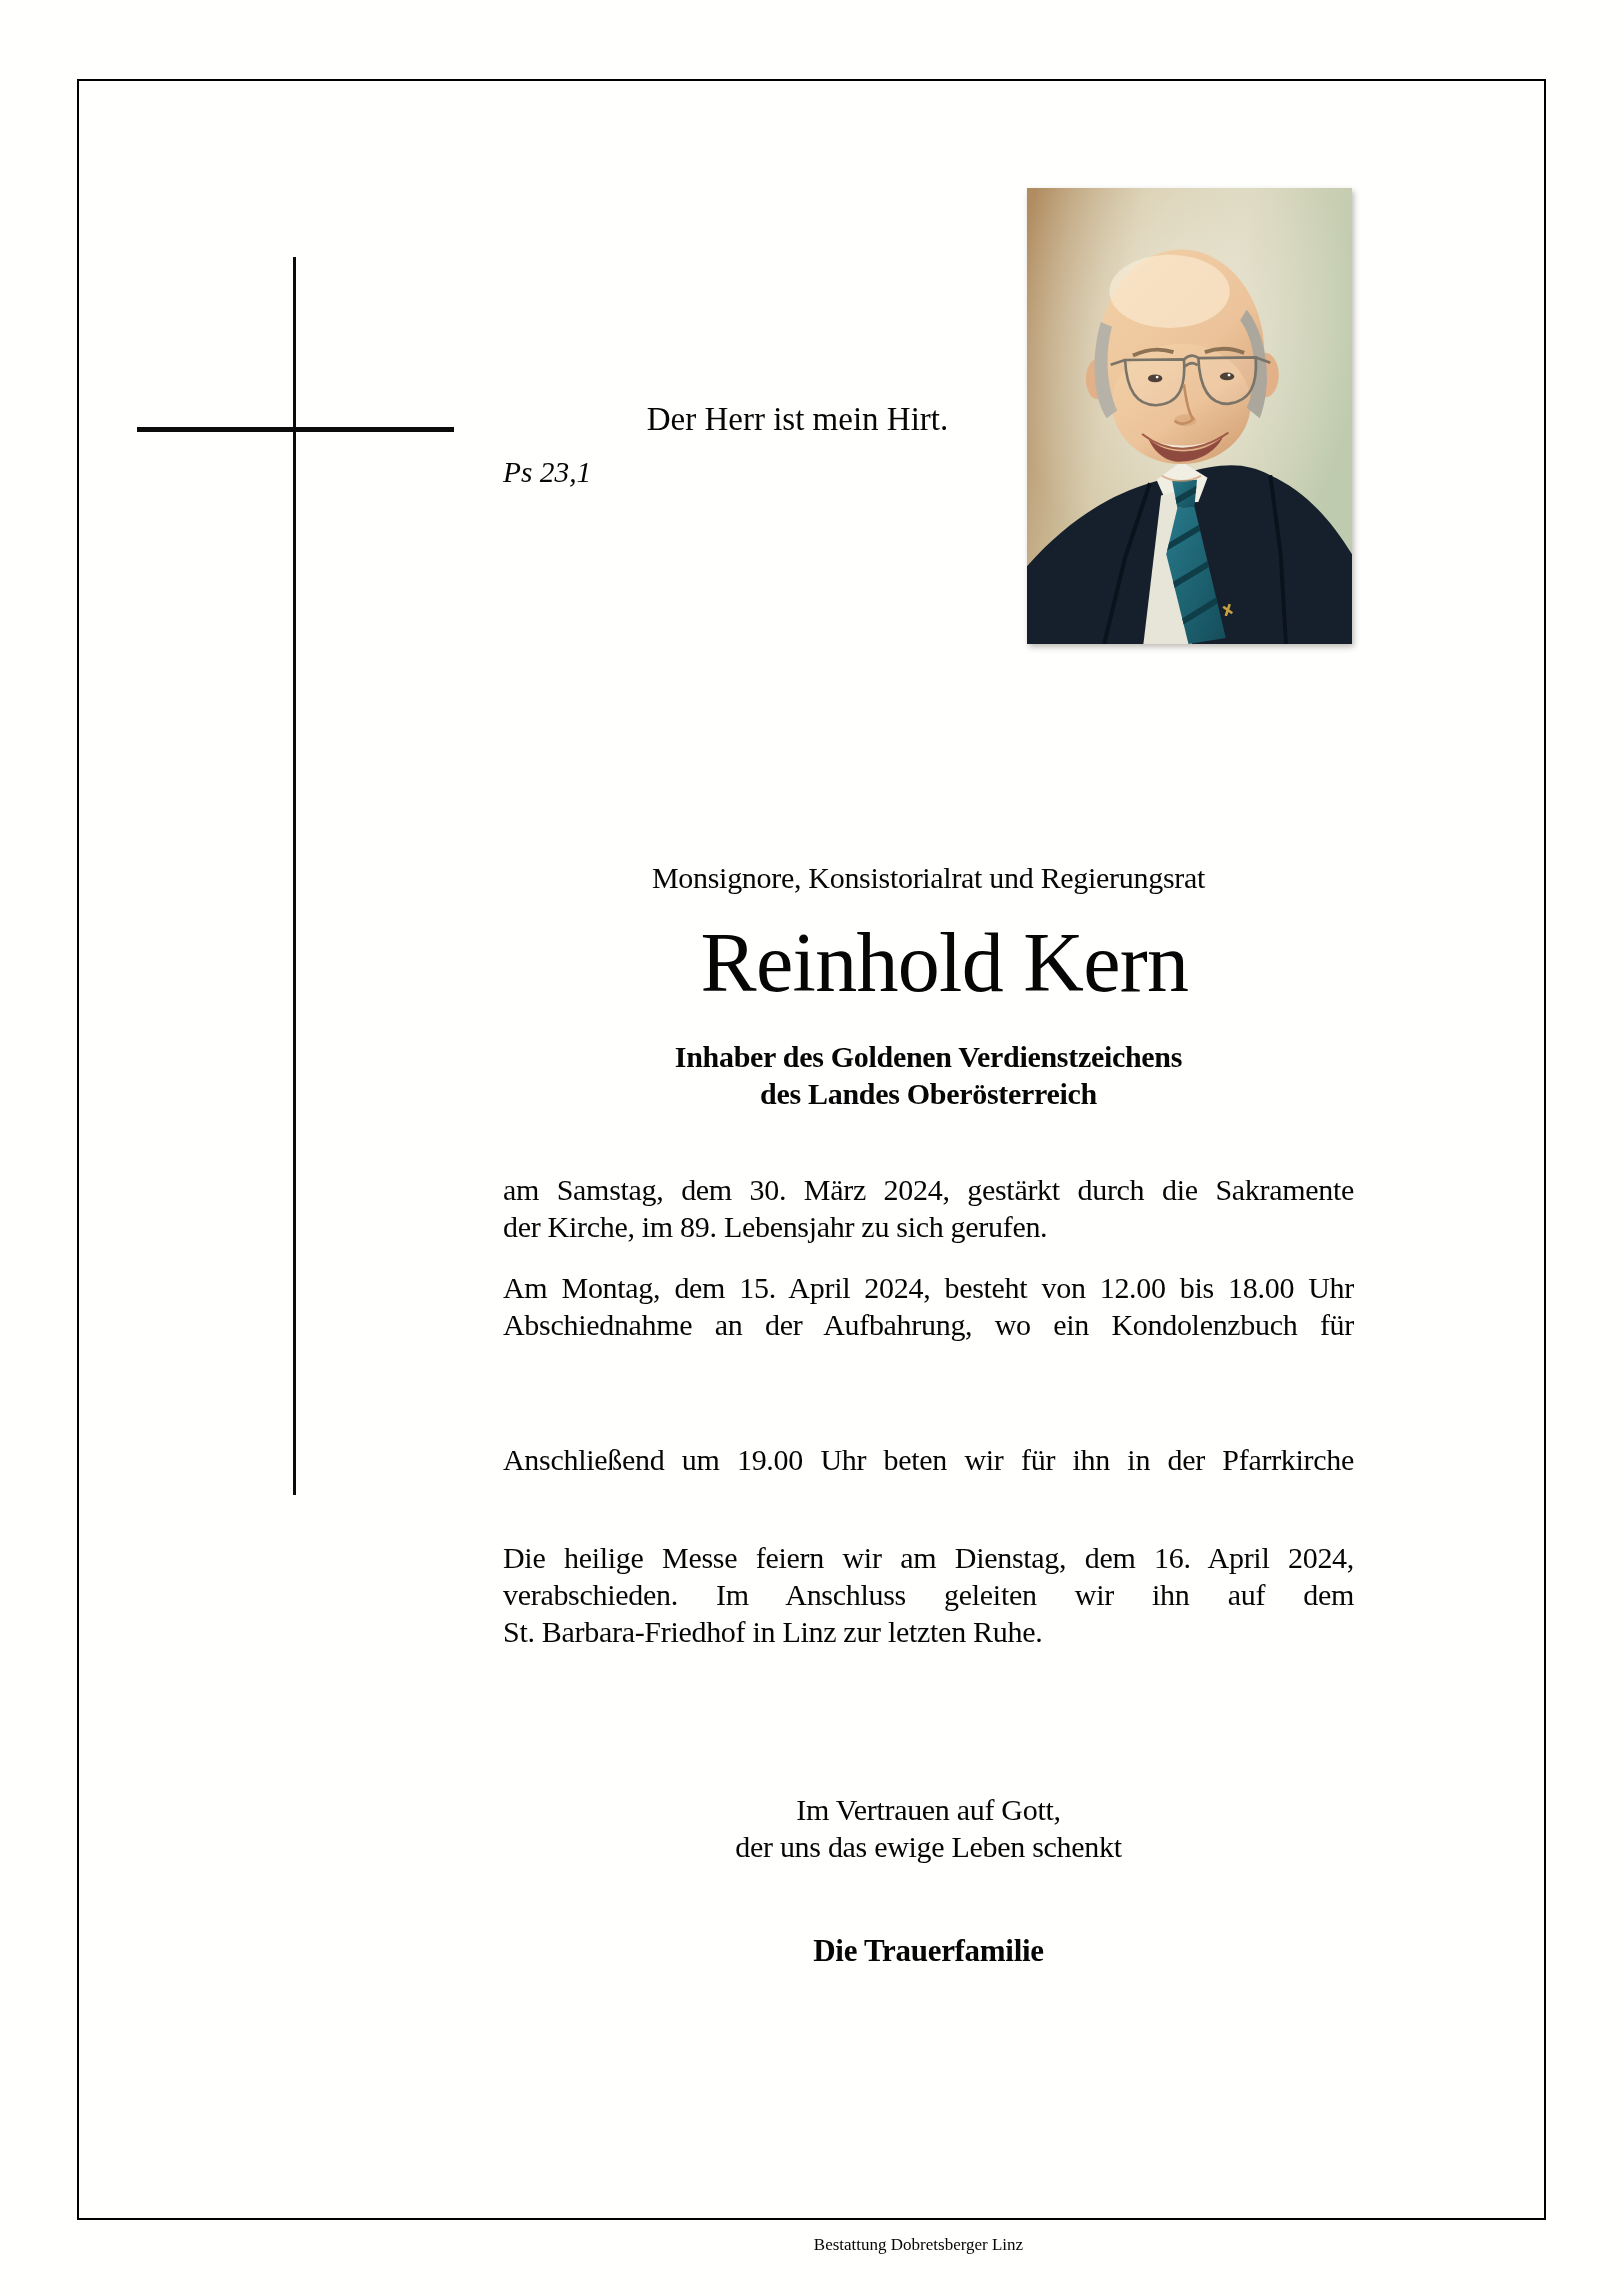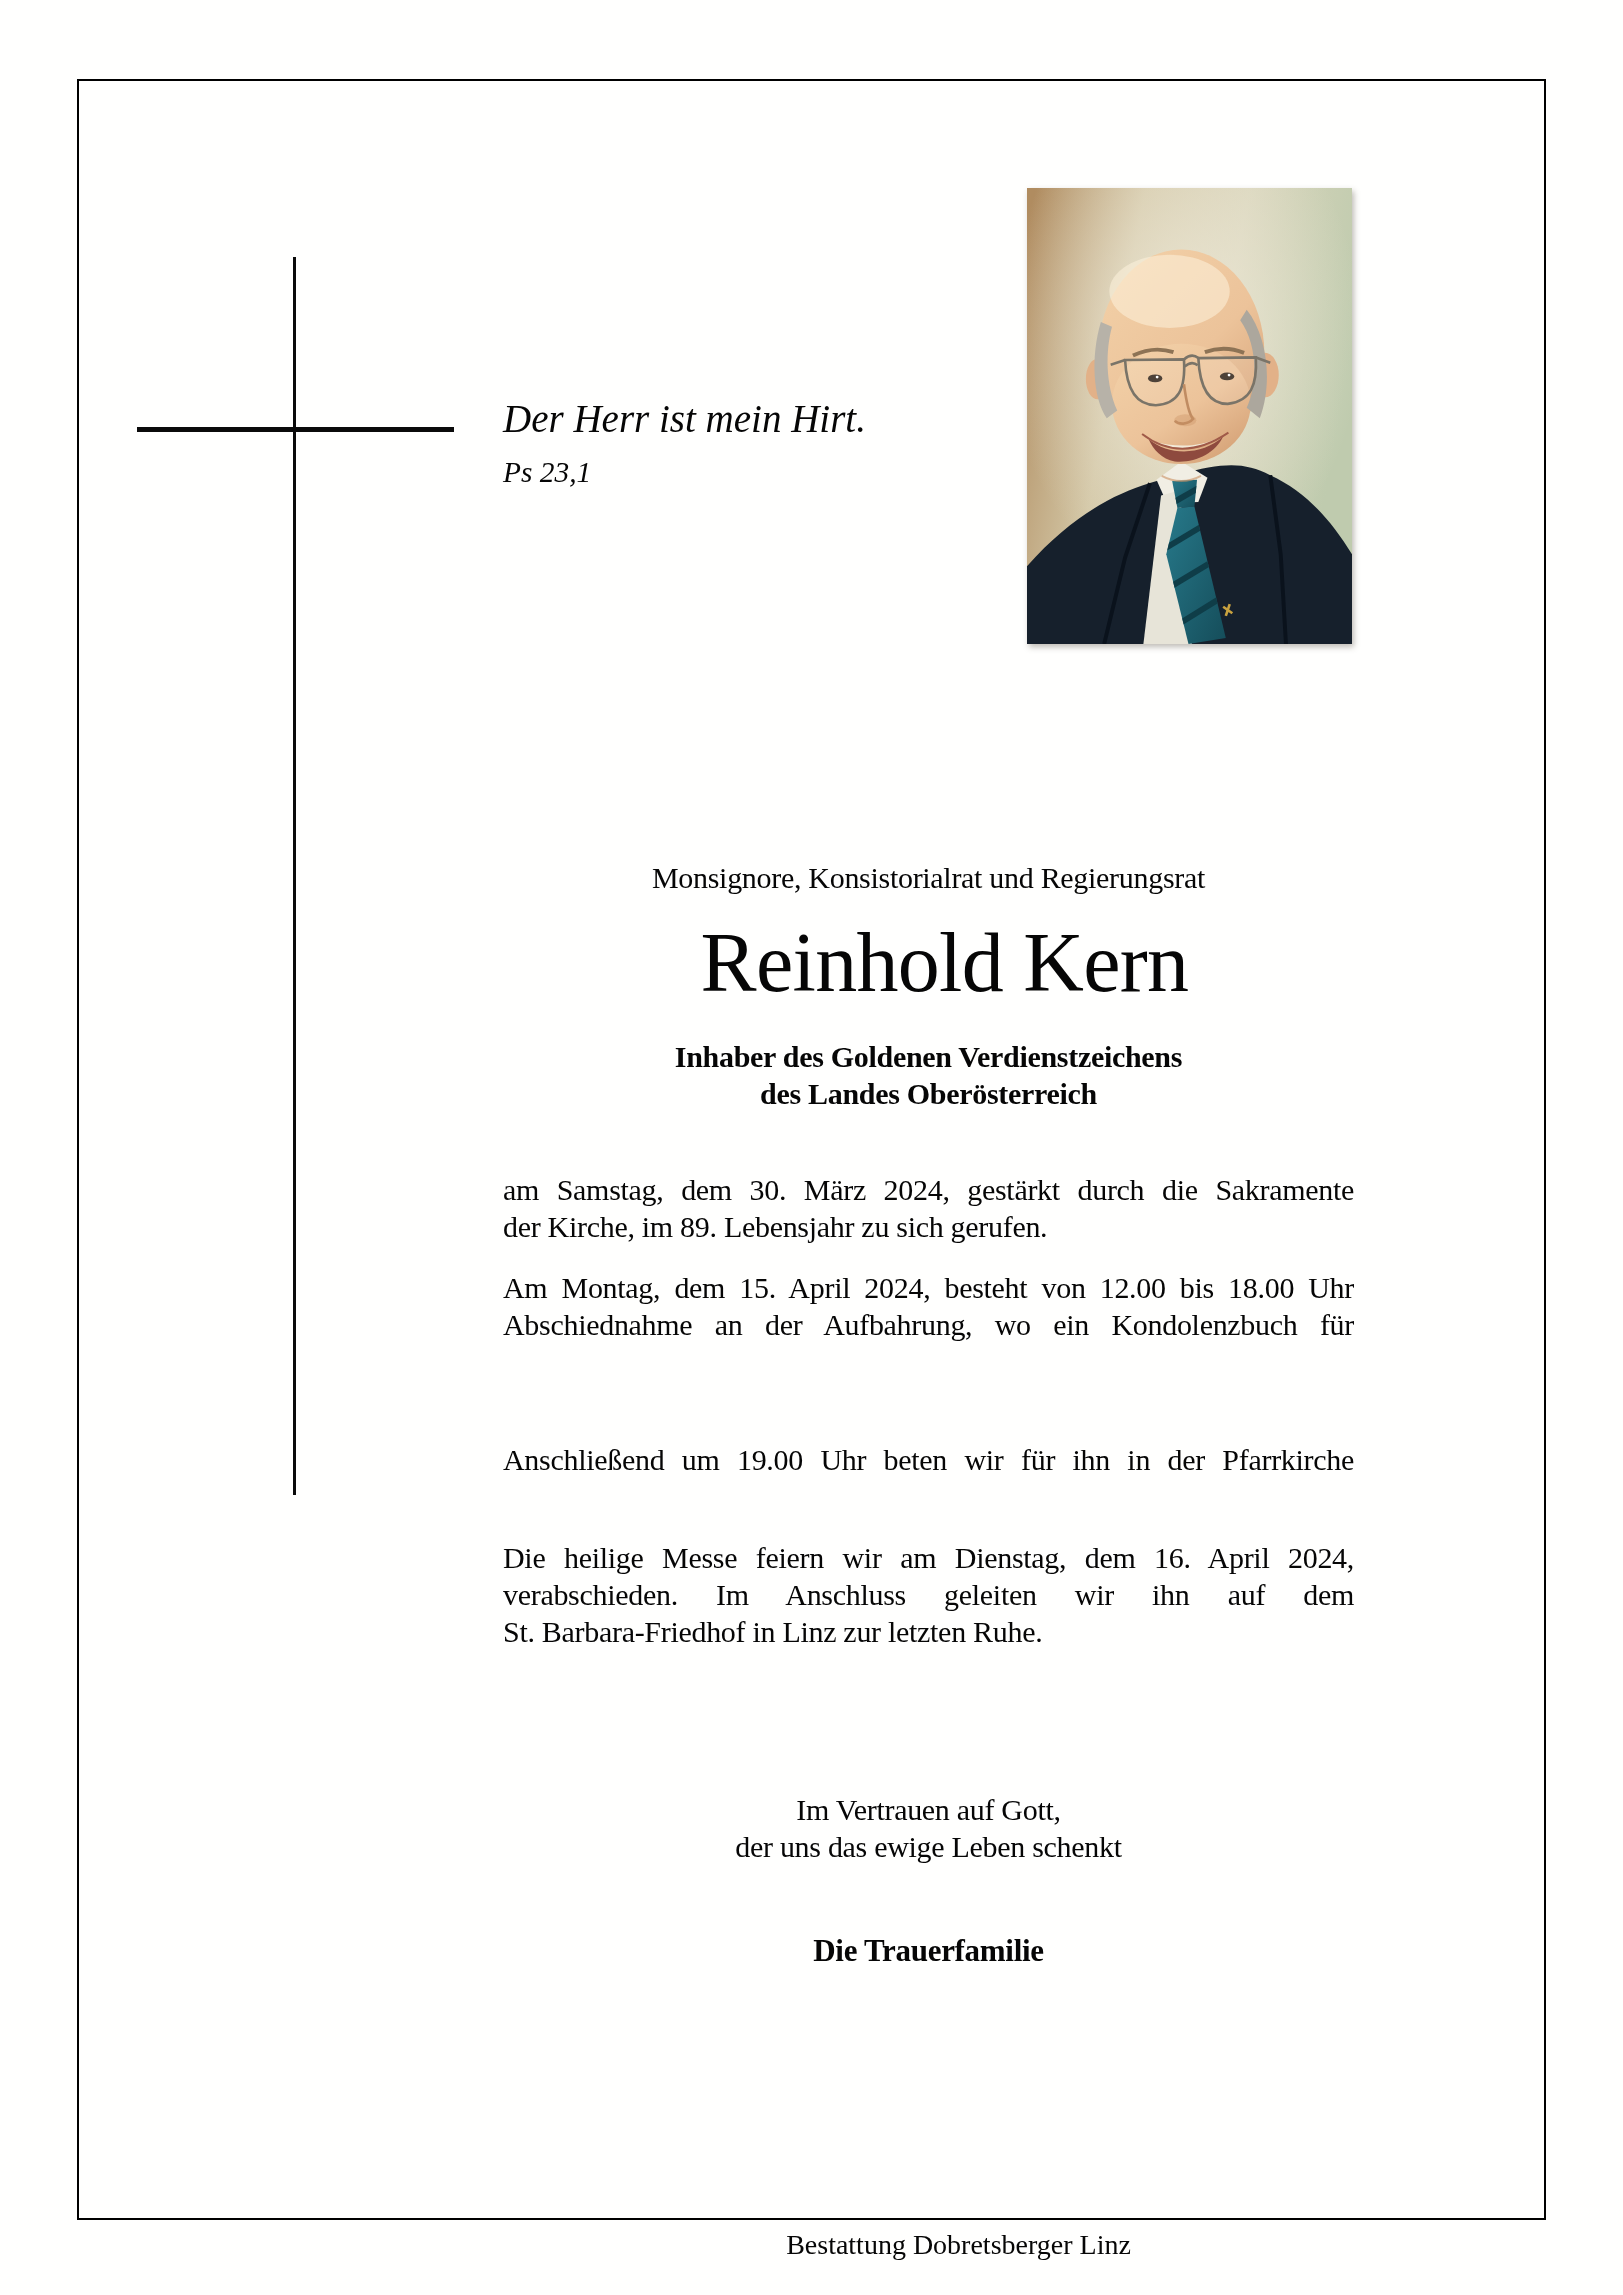--- a/index.html
+++ b/index.html
@@ -5,43 +5,43 @@
   html,body{margin:0;padding:0;background:#ffffff;}
   .page{position:relative;width:1623px;height:2295px;background:#fffffe;overflow:hidden;
         font-family:"Liberation Serif","DejaVu Serif",serif;color:#060606;}
   .frame{position:absolute;left:77px;top:79px;width:1469px;height:2141px;
          border:2px solid #000;box-sizing:border-box;}
   
   .cross-v{position:absolute;left:293px;top:257px;width:3.3px;height:1238px;background:#0b0b0b;}
   .cross-h{position:absolute;left:137px;top:427px;width:317px;height:4.6px;background:#0b0b0b;}
   
   .motto{position:absolute;left:503px;top:400px;width:589px;}
-  .motto .verse{font-style:italic;font-size:39px;line-height:38px;}
+  .motto .verse{font-size:33px;line-height:38px;text-align:center;}
   .motto .src{font-style:italic;font-size:29.4px;line-height:34px;margin-top:17px;}
   
   .photo{position:absolute;left:1027px;top:188px;width:325px;height:456px;
          box-shadow:2px 2.6px 5.9px rgba(70,60,45,.35);}
   .photo svg{display:block;width:100%;height:100%;}
   
   .col{position:absolute;left:503px;width:851px;letter-spacing:-0.3px;}
   .line{white-space:nowrap;}
   .center .line{text-align:center;}
   .just .line{text-align:justify;text-align-last:left;}
   .just .line.jfull{text-align-last:justify;}
   .body-sz{font-size:30px;line-height:37px;}
   .intro{top:724px;}
   .titles{top:859px;text-align:center;font-size:30px;line-height:37px;white-space:nowrap;}
   .name{top:904px;text-align:center;font-size:84px;line-height:85px;font-weight:normal;
         margin:16px;letter-spacing:-0.7px;white-space:nowrap;}
   .honors{top:1038px;font-weight:bold;}
   .p1{top:1171px;} .p2{top:1269px;} .p3{top:1441px;} .p4{top:1539px;}
   .closing{top:1791px;}
   .family{top:1932px;text-align:center;font-size:31px;line-height:38px;font-weight:bold;white-space:nowrap;}
-  .footer{position:absolute;left:533px;top:2231px;width:851px;text-align:center;
-          font-size:28px;line-height:27.5px;letter-spacing:0;}
+  .footer{position:absolute;left:493px;top:2231px;width:851px;text-align:center;
+          font-size:17px;line-height:27.5px;letter-spacing:0;}
 </style>
 </head>
 <body>
 
 <div class="page">
 
   <div class="frame"></div>
 
   <div>
     <div class="cross-v"></div>

